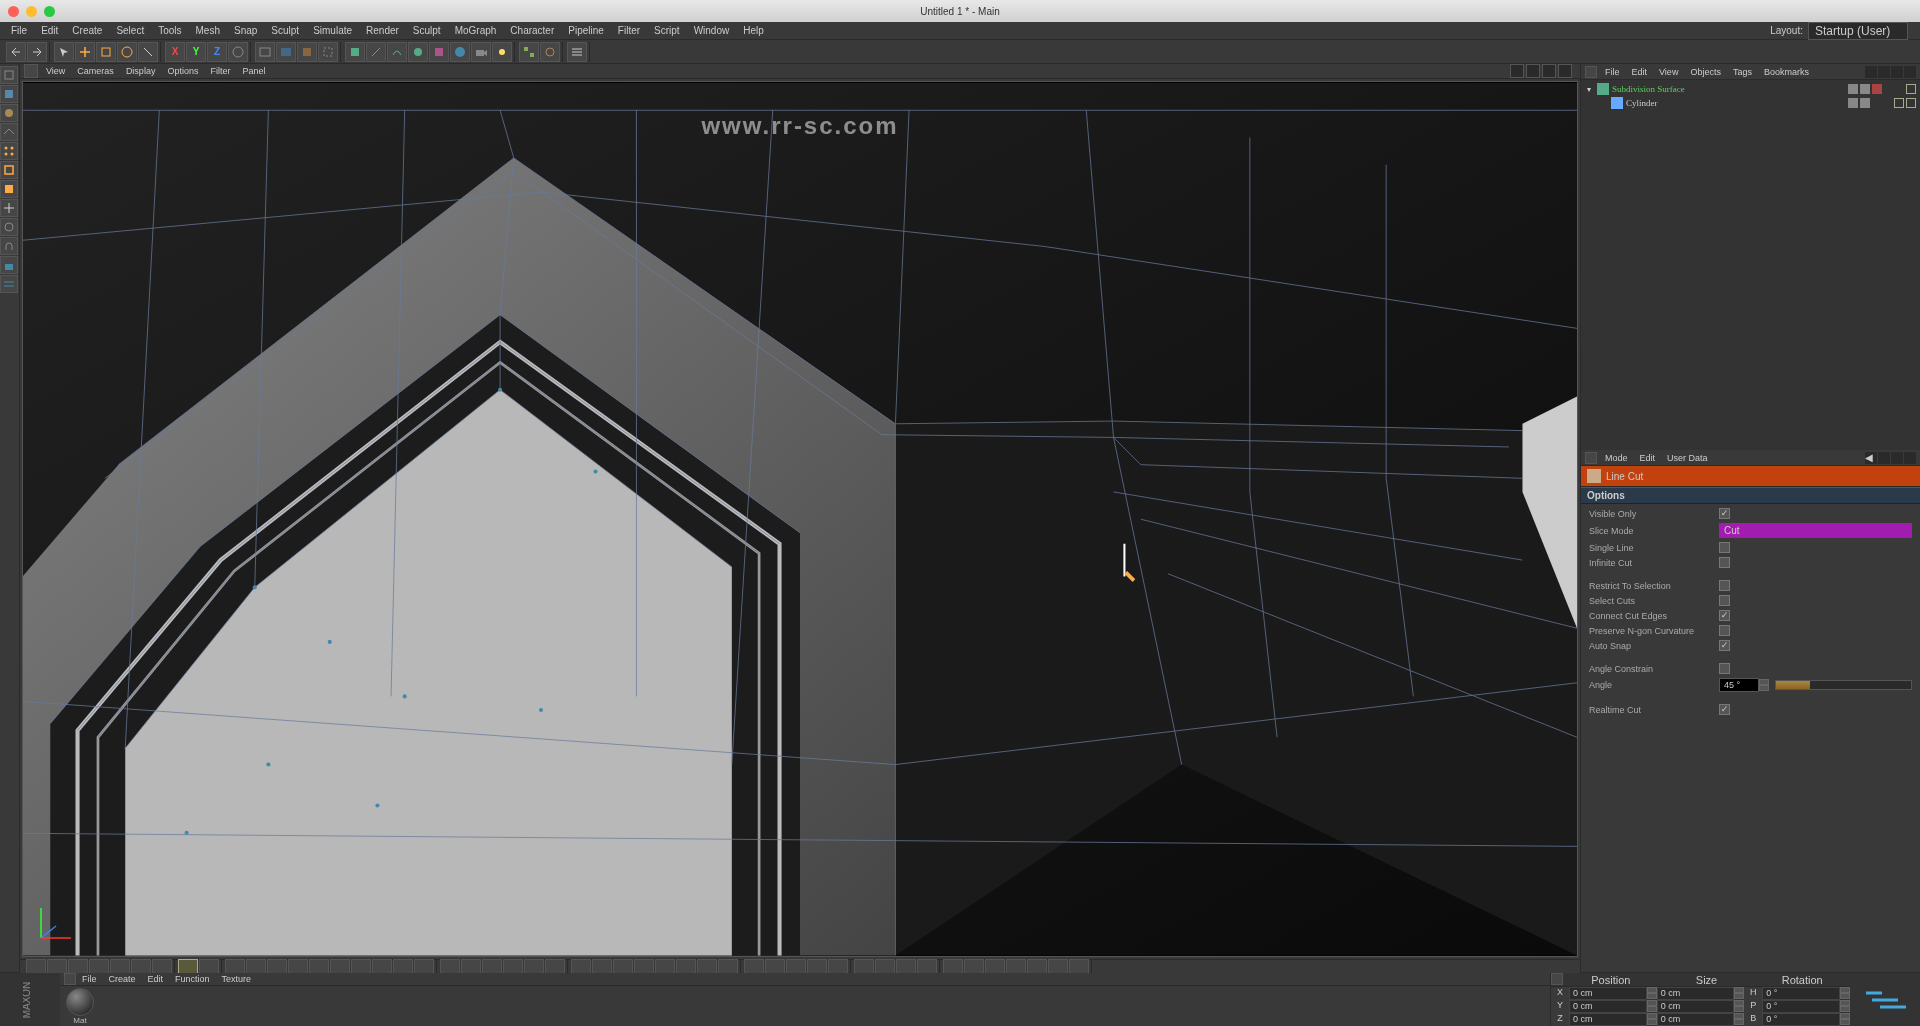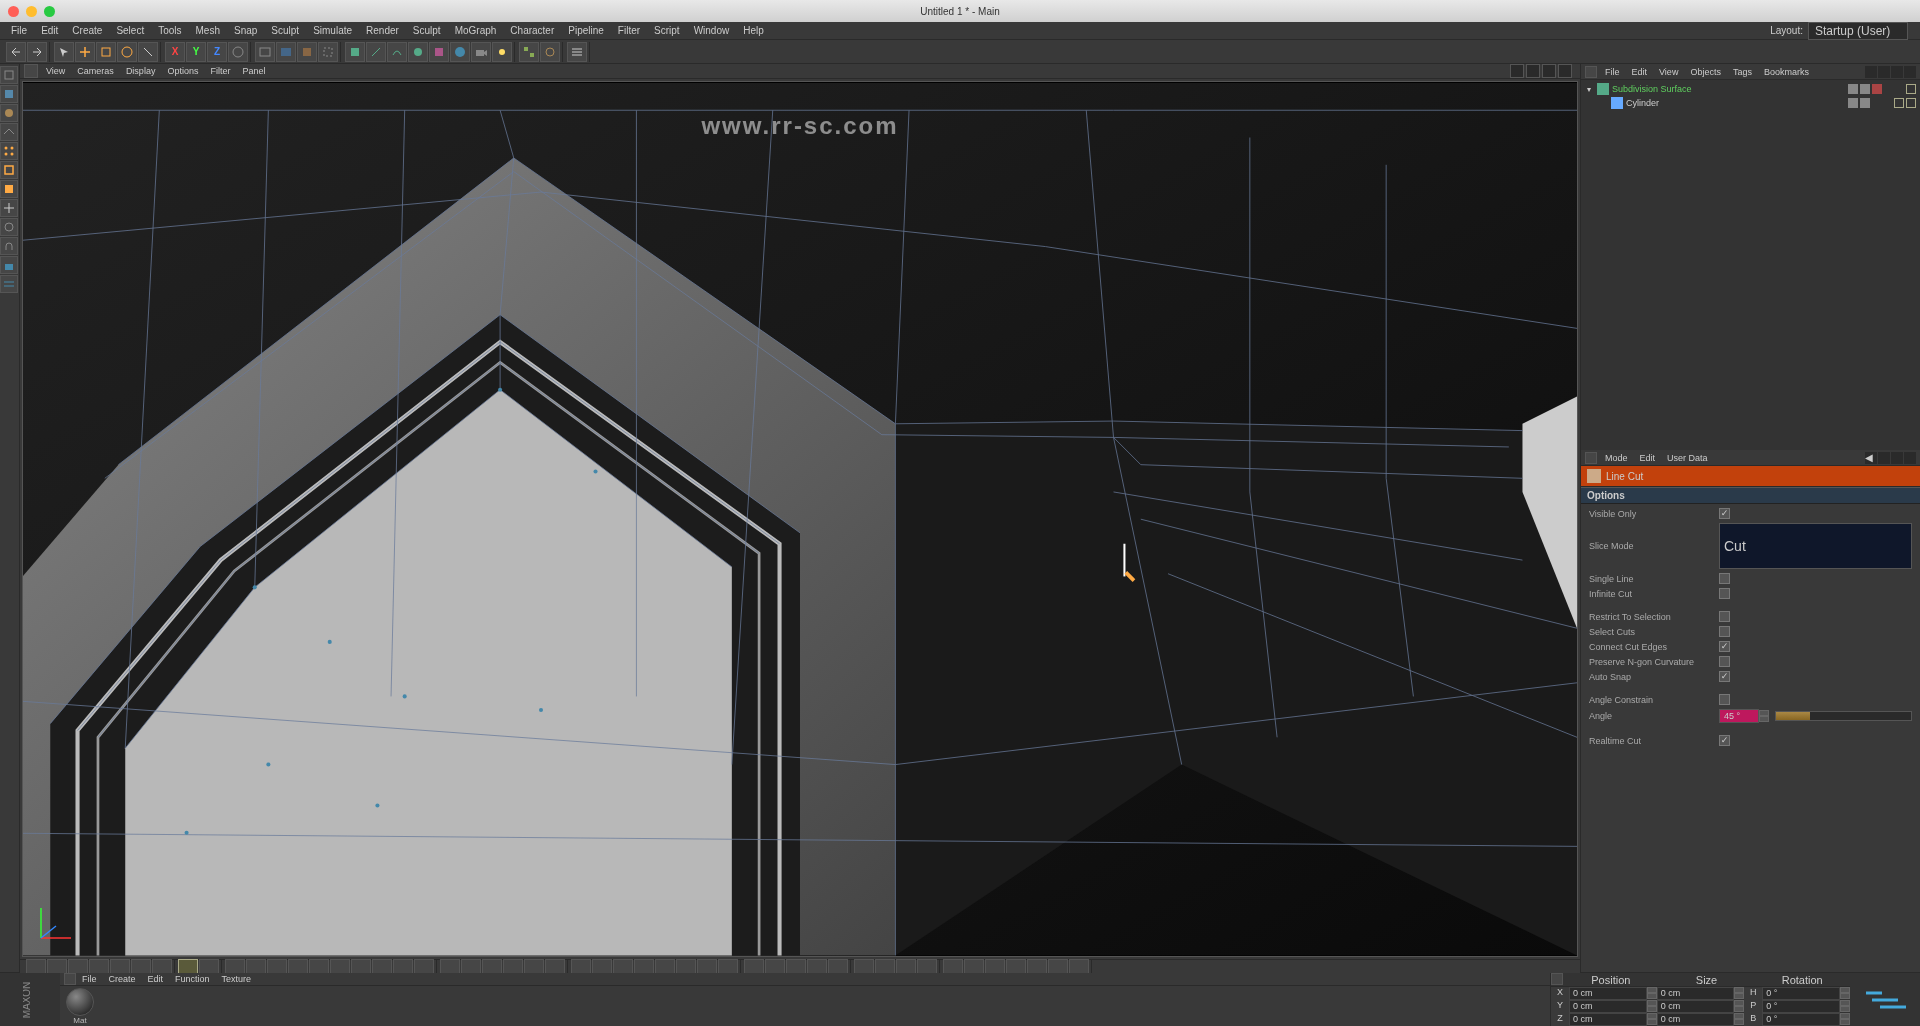--- a/index.html
+++ b/index.html
@@ -46,42 +46,42 @@
 .panel-menubar { height: 16px; background: #393939; display: flex; align-items: center; padding: 0 4px; gap: 2px; border-bottom: 1px solid #2a2a2a; }
 .panel-menubar-item { padding: 1px 6px; color: #ccc; cursor: pointer; font-size: 9px; }
 .panel-nav-mini { margin-left: auto; display: flex; gap: 1px; }
 .panel-nav-mini-btn { width: 12px; height: 12px; background: #2a2a2a; cursor: pointer; }
 
 
 .object-manager { flex: 0 0 370px; background: #333; overflow-y: auto; }
 .object-tree { padding: 2px; }
 .tree-item { display: flex; align-items: center; height: 14px; padding: 0 2px; }
 .tree-item-icon { width: 12px; height: 12px; margin-right: 3px; }
-.tree-item-name { color: #ccc; font-size: 9px; flex: 1; }
+.tree-item-name { color: #ccc; font-size: 9px; flex: 1; font-family: Liberation Serif, serif; }
 .tree-item-name.green { color: #5fcf5f; }
 .tree-badges { display: flex; gap: 2px; margin-left: auto; }
 .tree-badge { width: 10px; height: 10px; }
 .badge-visible-e { background: #888; } .badge-visible-r { background: #888; }
 .badge-tag { width: 10px; height: 10px; border: 1px solid #aa8; }
 .badge-xmark { width: 10px; height: 10px; background: #aa4444; position: relative; }
 
 
 .attribute-manager { flex: 1; background: #393939; overflow-y: auto; }
 .attr-header { display: flex; align-items: center; padding: 3px 6px; background: #c2410c; border-bottom: 1px solid #2a2a2a; }
 .attr-header-icon { width: 14px; height: 14px; margin-right: 5px; background: #ca8; }
 .attr-header-title { color: #ccc; font-size: 10px; }
 .attr-section { padding: 2px 0; }
 .attr-section-header { background: #2a3a4a; color: #ccc; padding: 2px 6px; font-size: 10px; font-weight: bold; border-top: 1px solid #555; border-bottom: 1px solid #222; }
 .attr-row { display: flex; align-items: center; padding: 2px 8px; }
 .attr-label { color: #aaa; font-size: 9px; width: 130px; }
 .attr-label::after { content: attr(data-dots); color: #555; }
 .attr-checkbox { width: 11px; height: 11px; background: #555; border: 1px solid #777; }
 .attr-checkbox.checked::after { content: "✓"; color: #ccc; font-size: 9px; display: block; text-align: center; line-height: 9px; }
-.attr-value { background: #be185d; border: 1px solid #555; color: #ccc; padding: 1px 4px; font-size: 9px; min-width: 40px; }
-.attr-select { background: #0f172a; border: 1px solid #555; color: #ccc; padding: 14px 4px; font-size: 14px; flex: 1; }
+.attr-value { background: #000000; border: 1px solid #555; color: #ccc; padding: 1px 4px; font-size: 9px; min-width: 40px; }
+.attr-select { background: #a21caf; border: 1px solid #555; color: #ccc; padding: 1px 4px; font-size: 10px; flex: 1; }
 .attr-slider { flex: 1; height: 10px; background: #2a2a2a; border: 1px solid #555; margin-left: 6px; position: relative; }
 .attr-slider-fill { height: 100%; background: linear-gradient(#aa8844, #886622); }
 .attr-spinner { width: 10px; display: flex; flex-direction: column; }
 .attr-spinner-btn { height: 6px; background: #555; border: 1px solid #666; cursor: pointer; }
 
 
 .bottom-toolbar { height: 18px; background: #393939; display: flex; align-items: center; padding: 0 4px; gap: 1px; border-top: 1px solid #2a2a2a; }
 
 
 .material-bar { height: 54px; background: #393939; display: flex; border-top: 1px solid #2a2a2a; }

